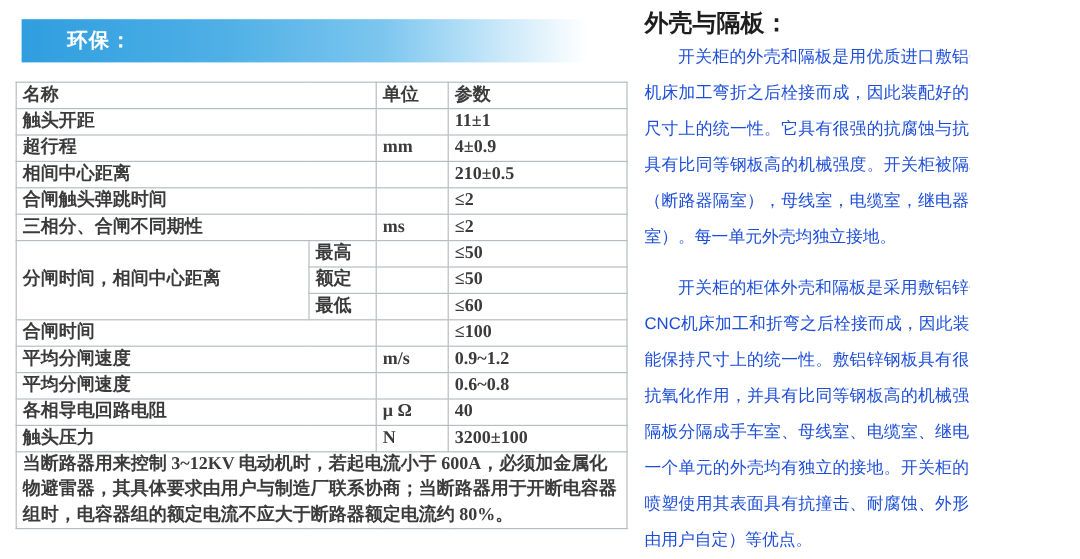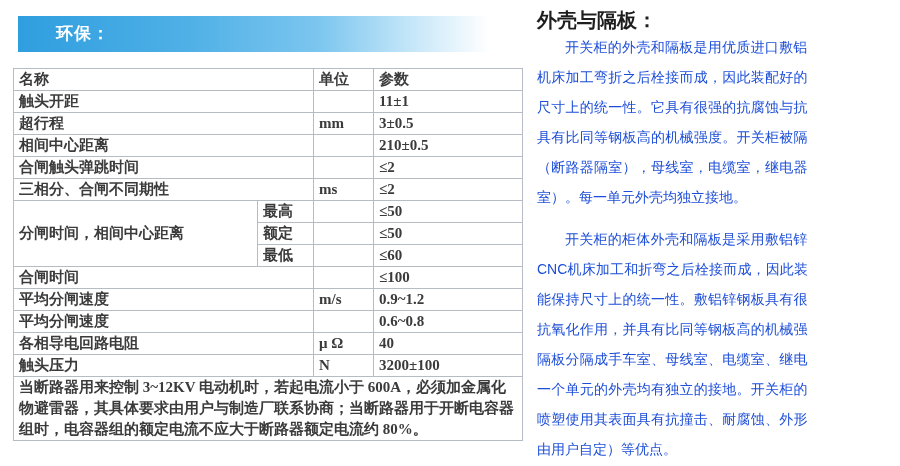--- a/index.html
+++ b/index.html
@@ -52,21 +52,21 @@
         </tr>
 
         <tr>
           <td colspan="2">触头开距</td>
           <td></td>
           <td>11±1</td>
         </tr>
         <tr>
           <td colspan="2">超行程</td>
           <td>mm</td>
-          <td>3±0.5</td>
+          <td>4±0.9</td>
         </tr>
         <tr>
           <td colspan="2">相间中心距离</td>
           <td></td>
           <td>210±0.5</td>
         </tr>
         <tr>
           <td colspan="2">合闸触头弹跳时间</td>
           <td></td>
           <td>≤2</td>

